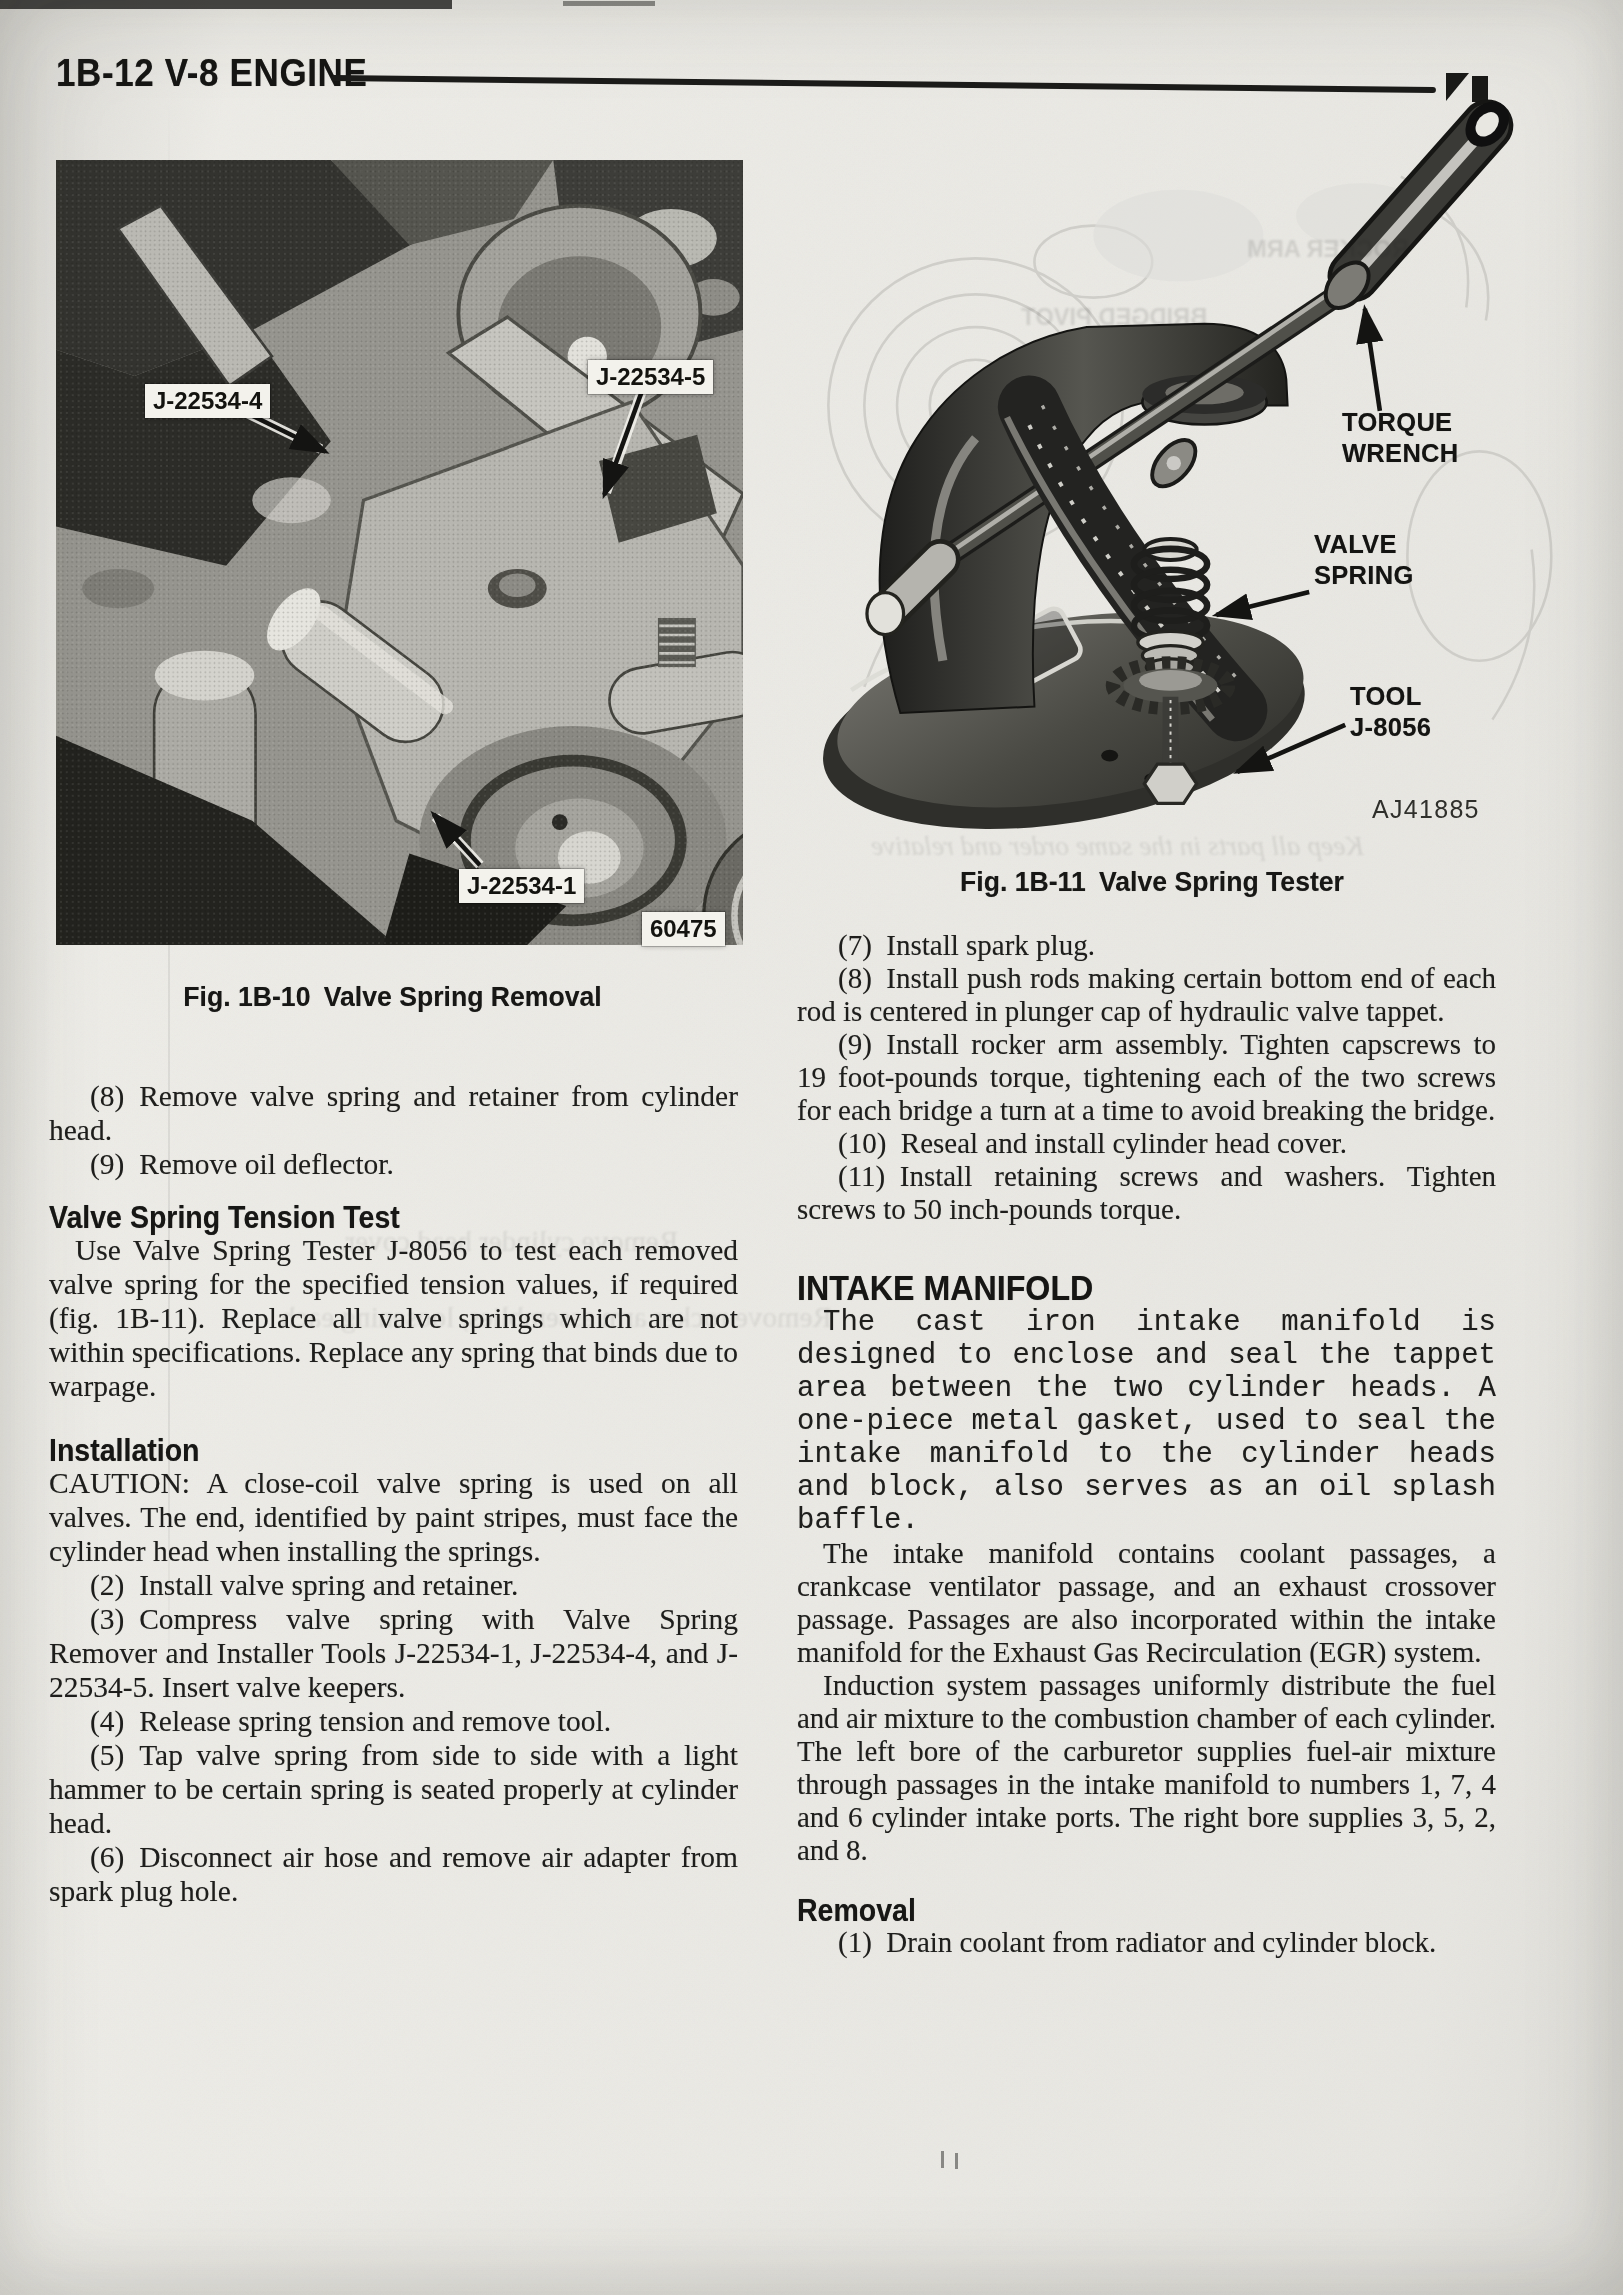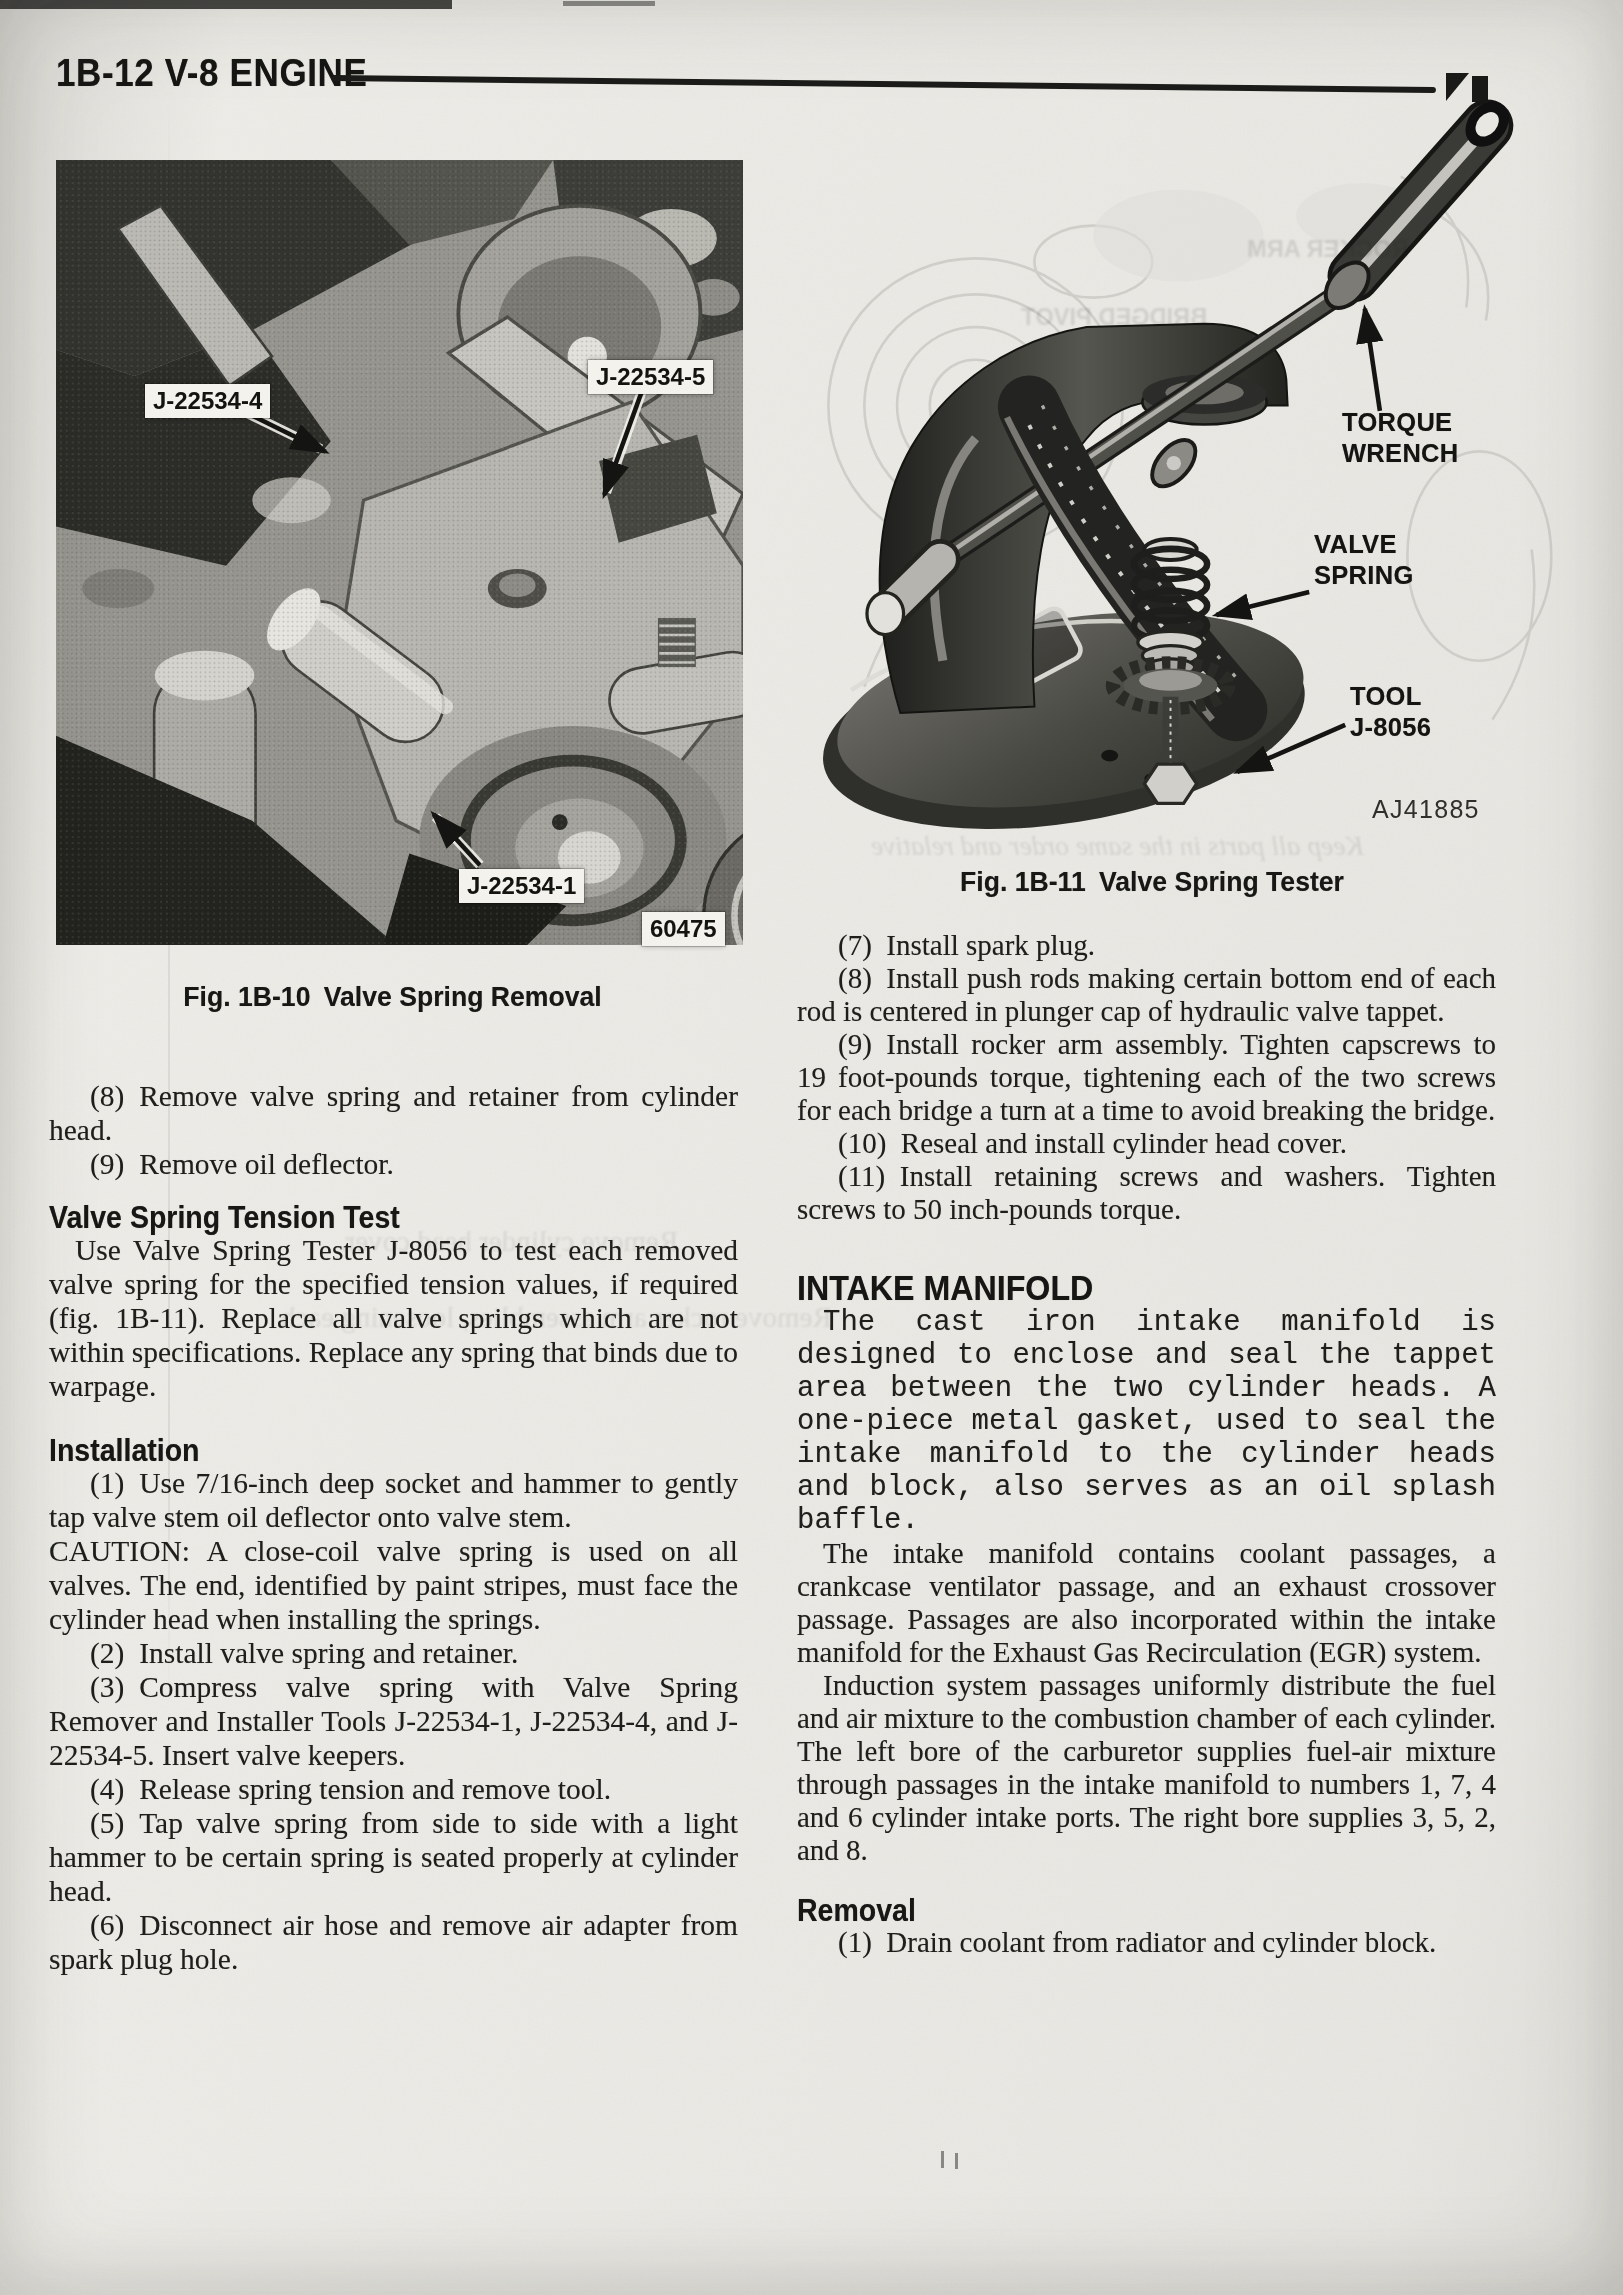--- a/index.html
+++ b/index.html
@@ -295,21 +295,20 @@
   <div id="leftcol" class="col">
     <p class="step">(8) Remove valve spring and retainer from cylinder head.</p>
     <p class="step">(9) Remove oil deflector.</p>
     <div class="h-small m-tension">
       <span class="cond">Valve Spring Tension Test</span>
     </div>
     <p class="para m-tpara">Use Valve Spring Tester J-8056 to test each removed valve spring for the specified tension values, if required (fig. 1B-11). Replace all valve springs which are not within specifications. Replace any spring that binds due to warpage.</p>
     <div class="h-small m-install">
       <span class="cond">Installation</span>
     </div>
-    <p class="step m-step1">(1) Use 7/16-inch deep socket and hammer to gently tap valve stem oil deflector onto valve stem.</p>
     <p class="m-caution"><span class="caut-label">CAUTION:</span> <span class="caut-text">A close-coil valve spring is used on all valves. The end, identified by paint stripes, must face the cylinder head when installing the springs.</span></p>
     <p class="step m-step2">(2) Install valve spring and retainer.</p>
     <p class="step">(3) Compress valve spring with Valve Spring Remover and Installer Tools J-22534-1, J-22534-4, and J-22534-5. Insert valve keepers.</p>
     <p class="step">(4) Release spring tension and remove tool.</p>
     <p class="step">(5) Tap valve spring from side to side with a light hammer to be certain spring is seated properly at cylinder head.</p>
     <p class="step">(6) Disconnect air hose and remove air adapter from spark plug hole.</p>
   </div>
 
   <div id="rightcol" class="col">
     <p class="step">(7) Install spark plug.</p>

